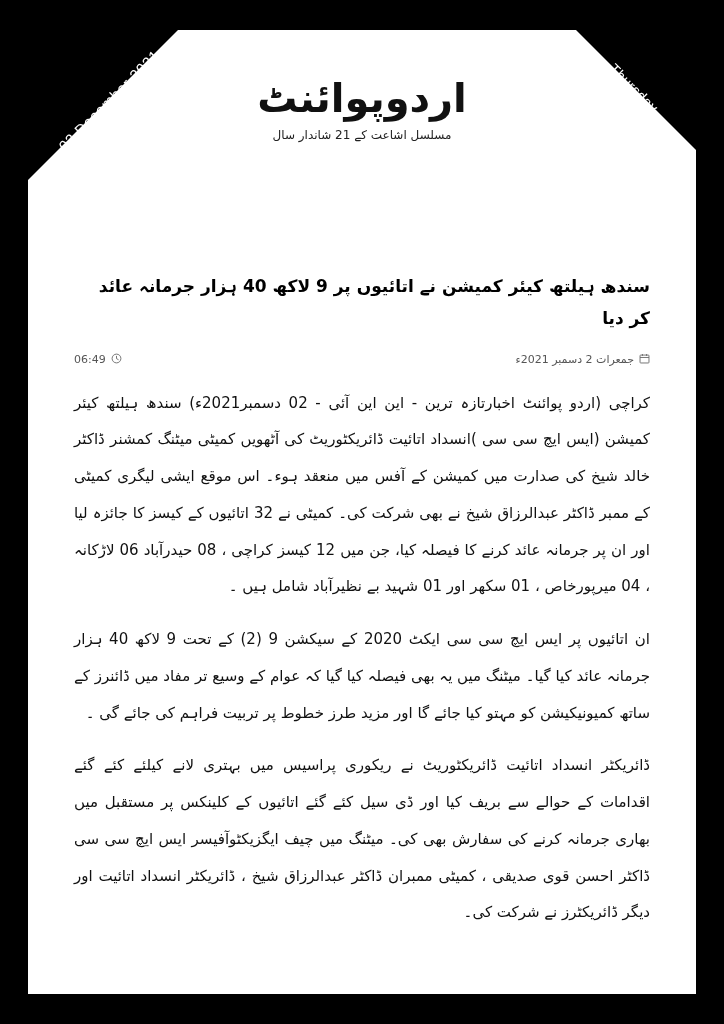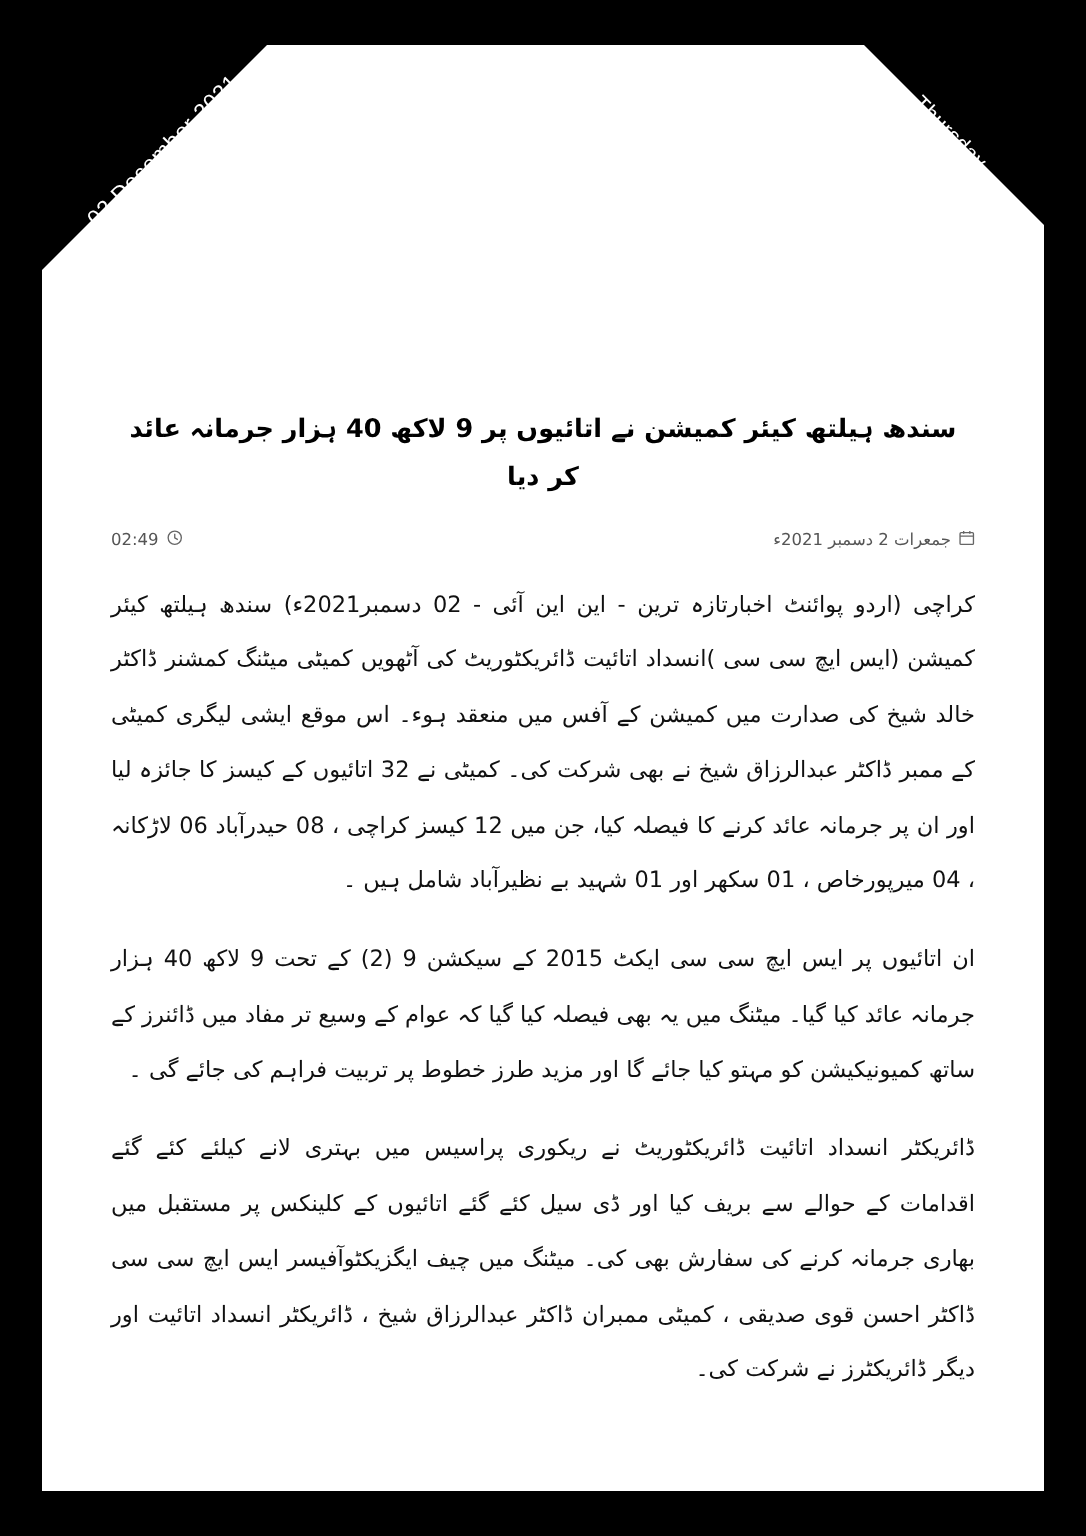--- a/index.html
+++ b/index.html
@@ -121,21 +121,20 @@
     text-align: right;
   }
 
   .headline {
     font-family: "DejaVu Sans", sans-serif;
     font-size: 17px;
     font-weight: bold;
     color: #000000;
     line-height: 1.9;
     margin: 0 0 16px 0;
-    text-align: center;
   }
 
   .meta-bar {
     display: flex;
     flex-direction: row;
     align-items: center;
     justify-content: flex-start;
     gap: 18px;
     font-family: "DejaVu Sans", sans-serif;
     font-size: 11px;
@@ -170,20 +169,24 @@
 <div class="page">
   <div class="sheet">
 
     <div class="masthead">
       <div class="corner-left"></div>
       <div class="corner-right"></div>
 
       <div class="date-ribbon">02 December 2021</div>
       <div class="day-ribbon">Thursday</div>
 
+      <div class="logo-wrap">
+        <div class="logo-main">اردوپوائنٹ</div>
+        <div class="logo-sub">مسلسل اشاعت کے 21 شاندار سال</div>
+      </div>
     </div>
 
     <div class="article">
 
       <h1 class="headline">سندھ ہیلتھ کیئر کمیشن نے اتائیوں پر 9 لاکھ 40 ہزار جرمانہ عائد کر دیا</h1>
 
       <div class="meta-bar">
         <span class="meta-item">
           <span class="icon-svg">
             <svg width="11" height="11" viewBox="0 0 16 16" fill="none" stroke="#666" stroke-width="1.3">
@@ -198,23 +201,23 @@
 
         <span class="meta-spacer"></span>
 
         <span class="meta-item">
           <span class="icon-svg">
             <svg width="11" height="11" viewBox="0 0 16 16" fill="none" stroke="#666" stroke-width="1.3">
               <circle cx="8" cy="8" r="6.4"></circle>
               <polyline points="8,4.2 8,8.2 11,9.8"></polyline>
             </svg>
           </span>
-          <span>02:49</span>
+          <span>06:49</span>
         </span>
       </div>
 
       <p class="body-para first">کراچی (اردو پوائنٹ اخبارتازہ ترین - این این آئی - 02 دسمبر2021ء) سندھ ہیلتھ کیئر کمیشن (ایس ایچ سی سی )انسداد اتائیت ڈائریکٹوریٹ کی آٹھویں کمیٹی میٹنگ کمشنر ڈاکٹر خالد شیخ کی صدارت میں کمیشن کے آفس میں منعقد ہوء۔ اس موقع ایشی لیگری کمیٹی کے ممبر ڈاکٹر عبدالرزاق شیخ نے بھی شرکت کی۔ کمیٹی نے 32 اتائیوں کے کیسز کا جائزہ لیا اور ان پر جرمانہ عائد کرنے کا فیصلہ کیا، جن میں 12 کیسز کراچی ، 08 حیدرآباد 06 لاڑکانہ ، 04 میرپورخاص ، 01 سکھر اور 01 شہید بے نظیرآباد شامل ہیں ۔</p>
-      <p class="body-para">ان اتائیوں پر ایس ایچ سی سی ایکٹ 2015 کے سیکشن 9 (2) کے تحت 9 لاکھ 40 ہزار جرمانہ عائد کیا گیا۔ میٹنگ میں یہ بھی فیصلہ کیا گیا کہ عوام کے وسیع تر مفاد میں ڈائنرز کے ساتھ کمیونیکیشن کو مہتو کیا جائے گا اور مزید طرز خطوط پر تربیت فراہم کی جائے گی ۔</p>
+      <p class="body-para">ان اتائیوں پر ایس ایچ سی سی ایکٹ 2020 کے سیکشن 9 (2) کے تحت 9 لاکھ 40 ہزار جرمانہ عائد کیا گیا۔ میٹنگ میں یہ بھی فیصلہ کیا گیا کہ عوام کے وسیع تر مفاد میں ڈائنرز کے ساتھ کمیونیکیشن کو مہتو کیا جائے گا اور مزید طرز خطوط پر تربیت فراہم کی جائے گی ۔</p>
       <p class="body-para">ڈائریکٹر انسداد اتائیت ڈائریکٹوریٹ نے ریکوری پراسیس میں بہتری لانے کیلئے کئے گئے اقدامات کے حوالے سے بریف کیا اور ڈی سیل کئے گئے اتائیوں کے کلینکس پر مستقبل میں بھاری جرمانہ کرنے کی سفارش بھی کی۔ میٹنگ میں چیف ایگزیکٹوآفیسر ایس ایچ سی سی ڈاکٹر احسن قوی صدیقی ، کمیٹی ممبران ڈاکٹر عبدالرزاق شیخ ، ڈائریکٹر انسداد اتائیت اور دیگر ڈائریکٹرز نے شرکت کی۔</p>
 
     </div>
   </div>
 </div>
 
 </body></html>

